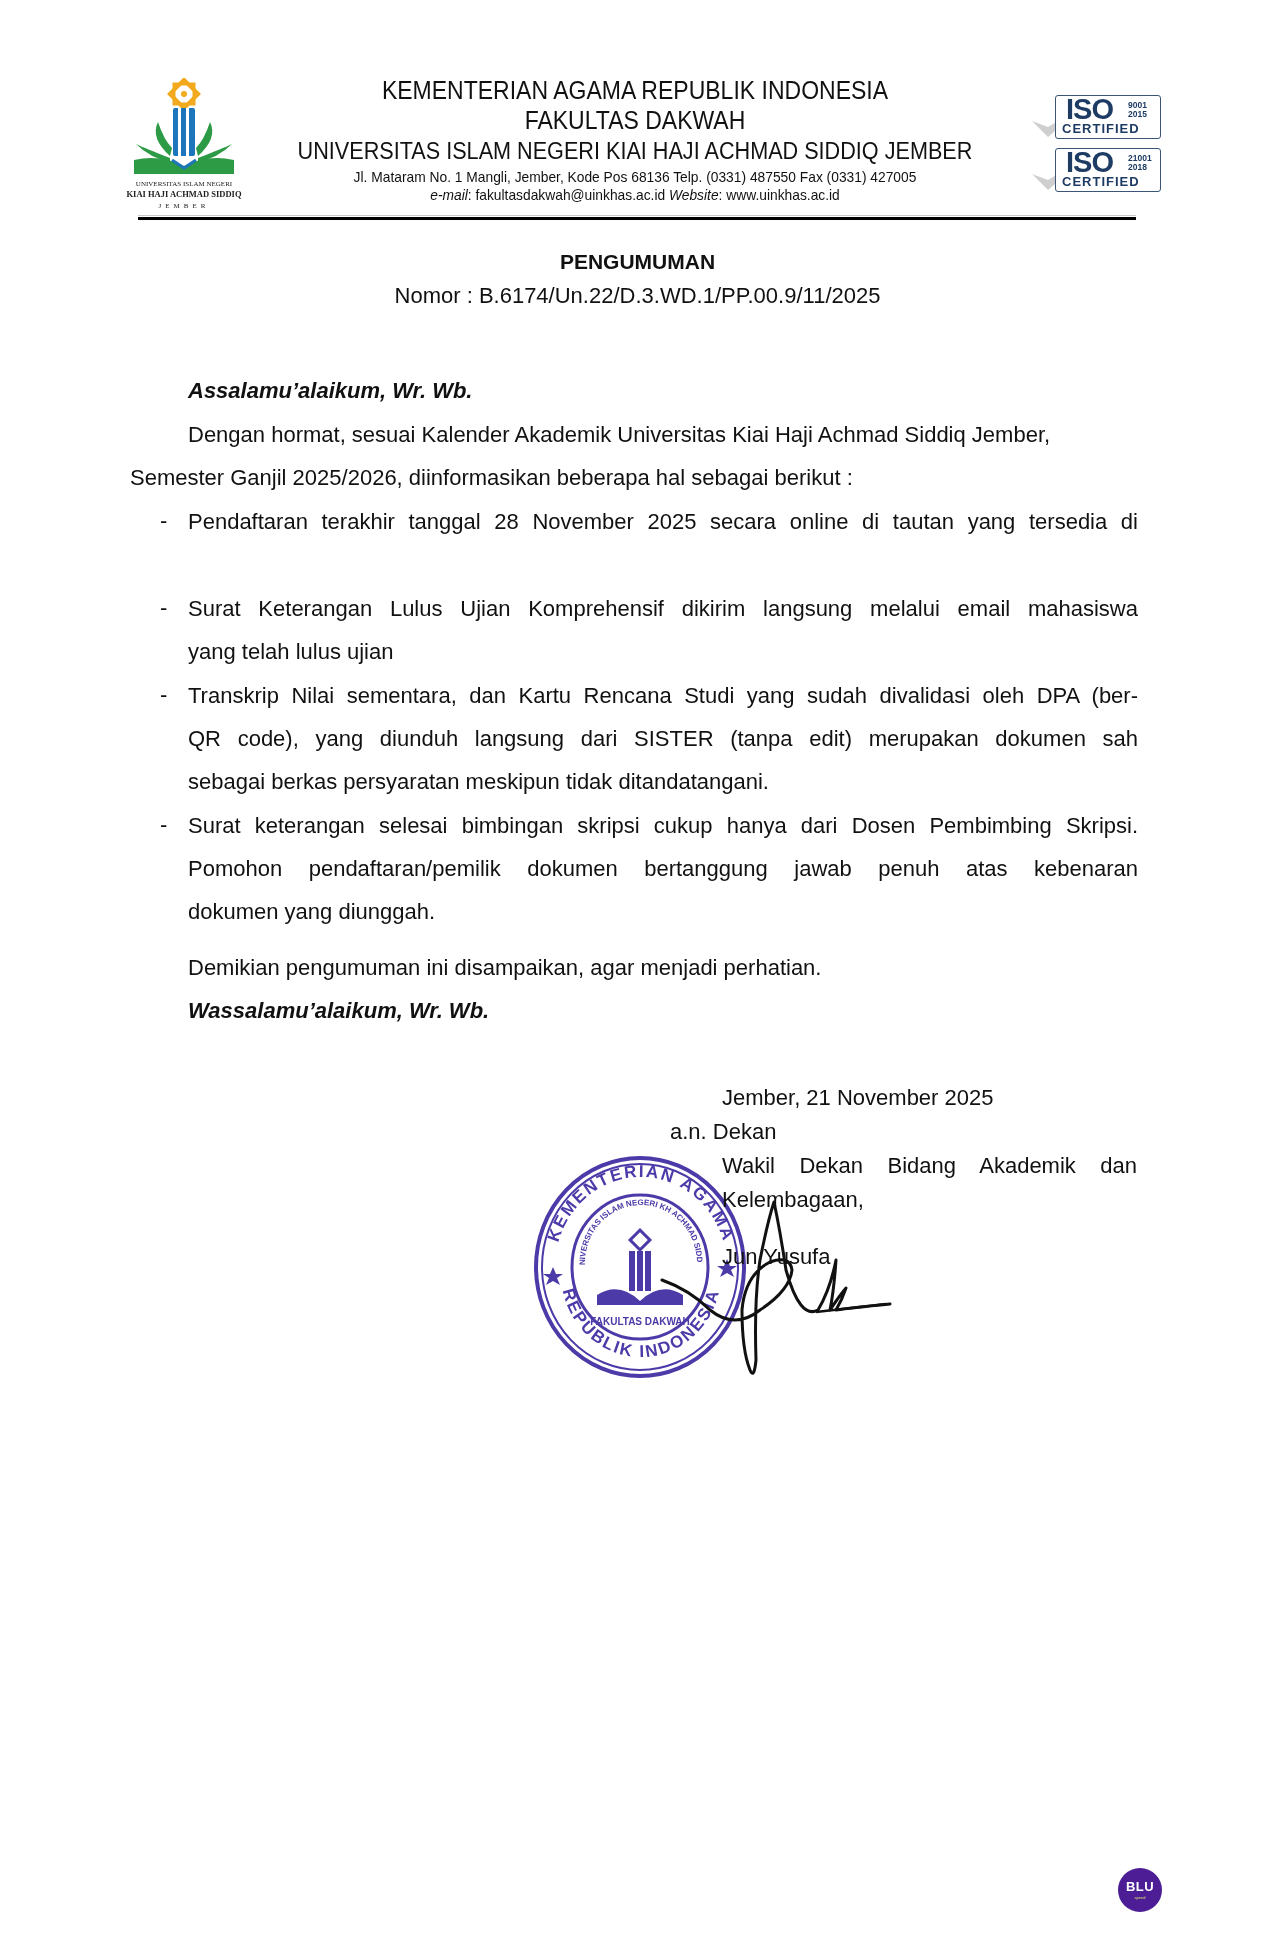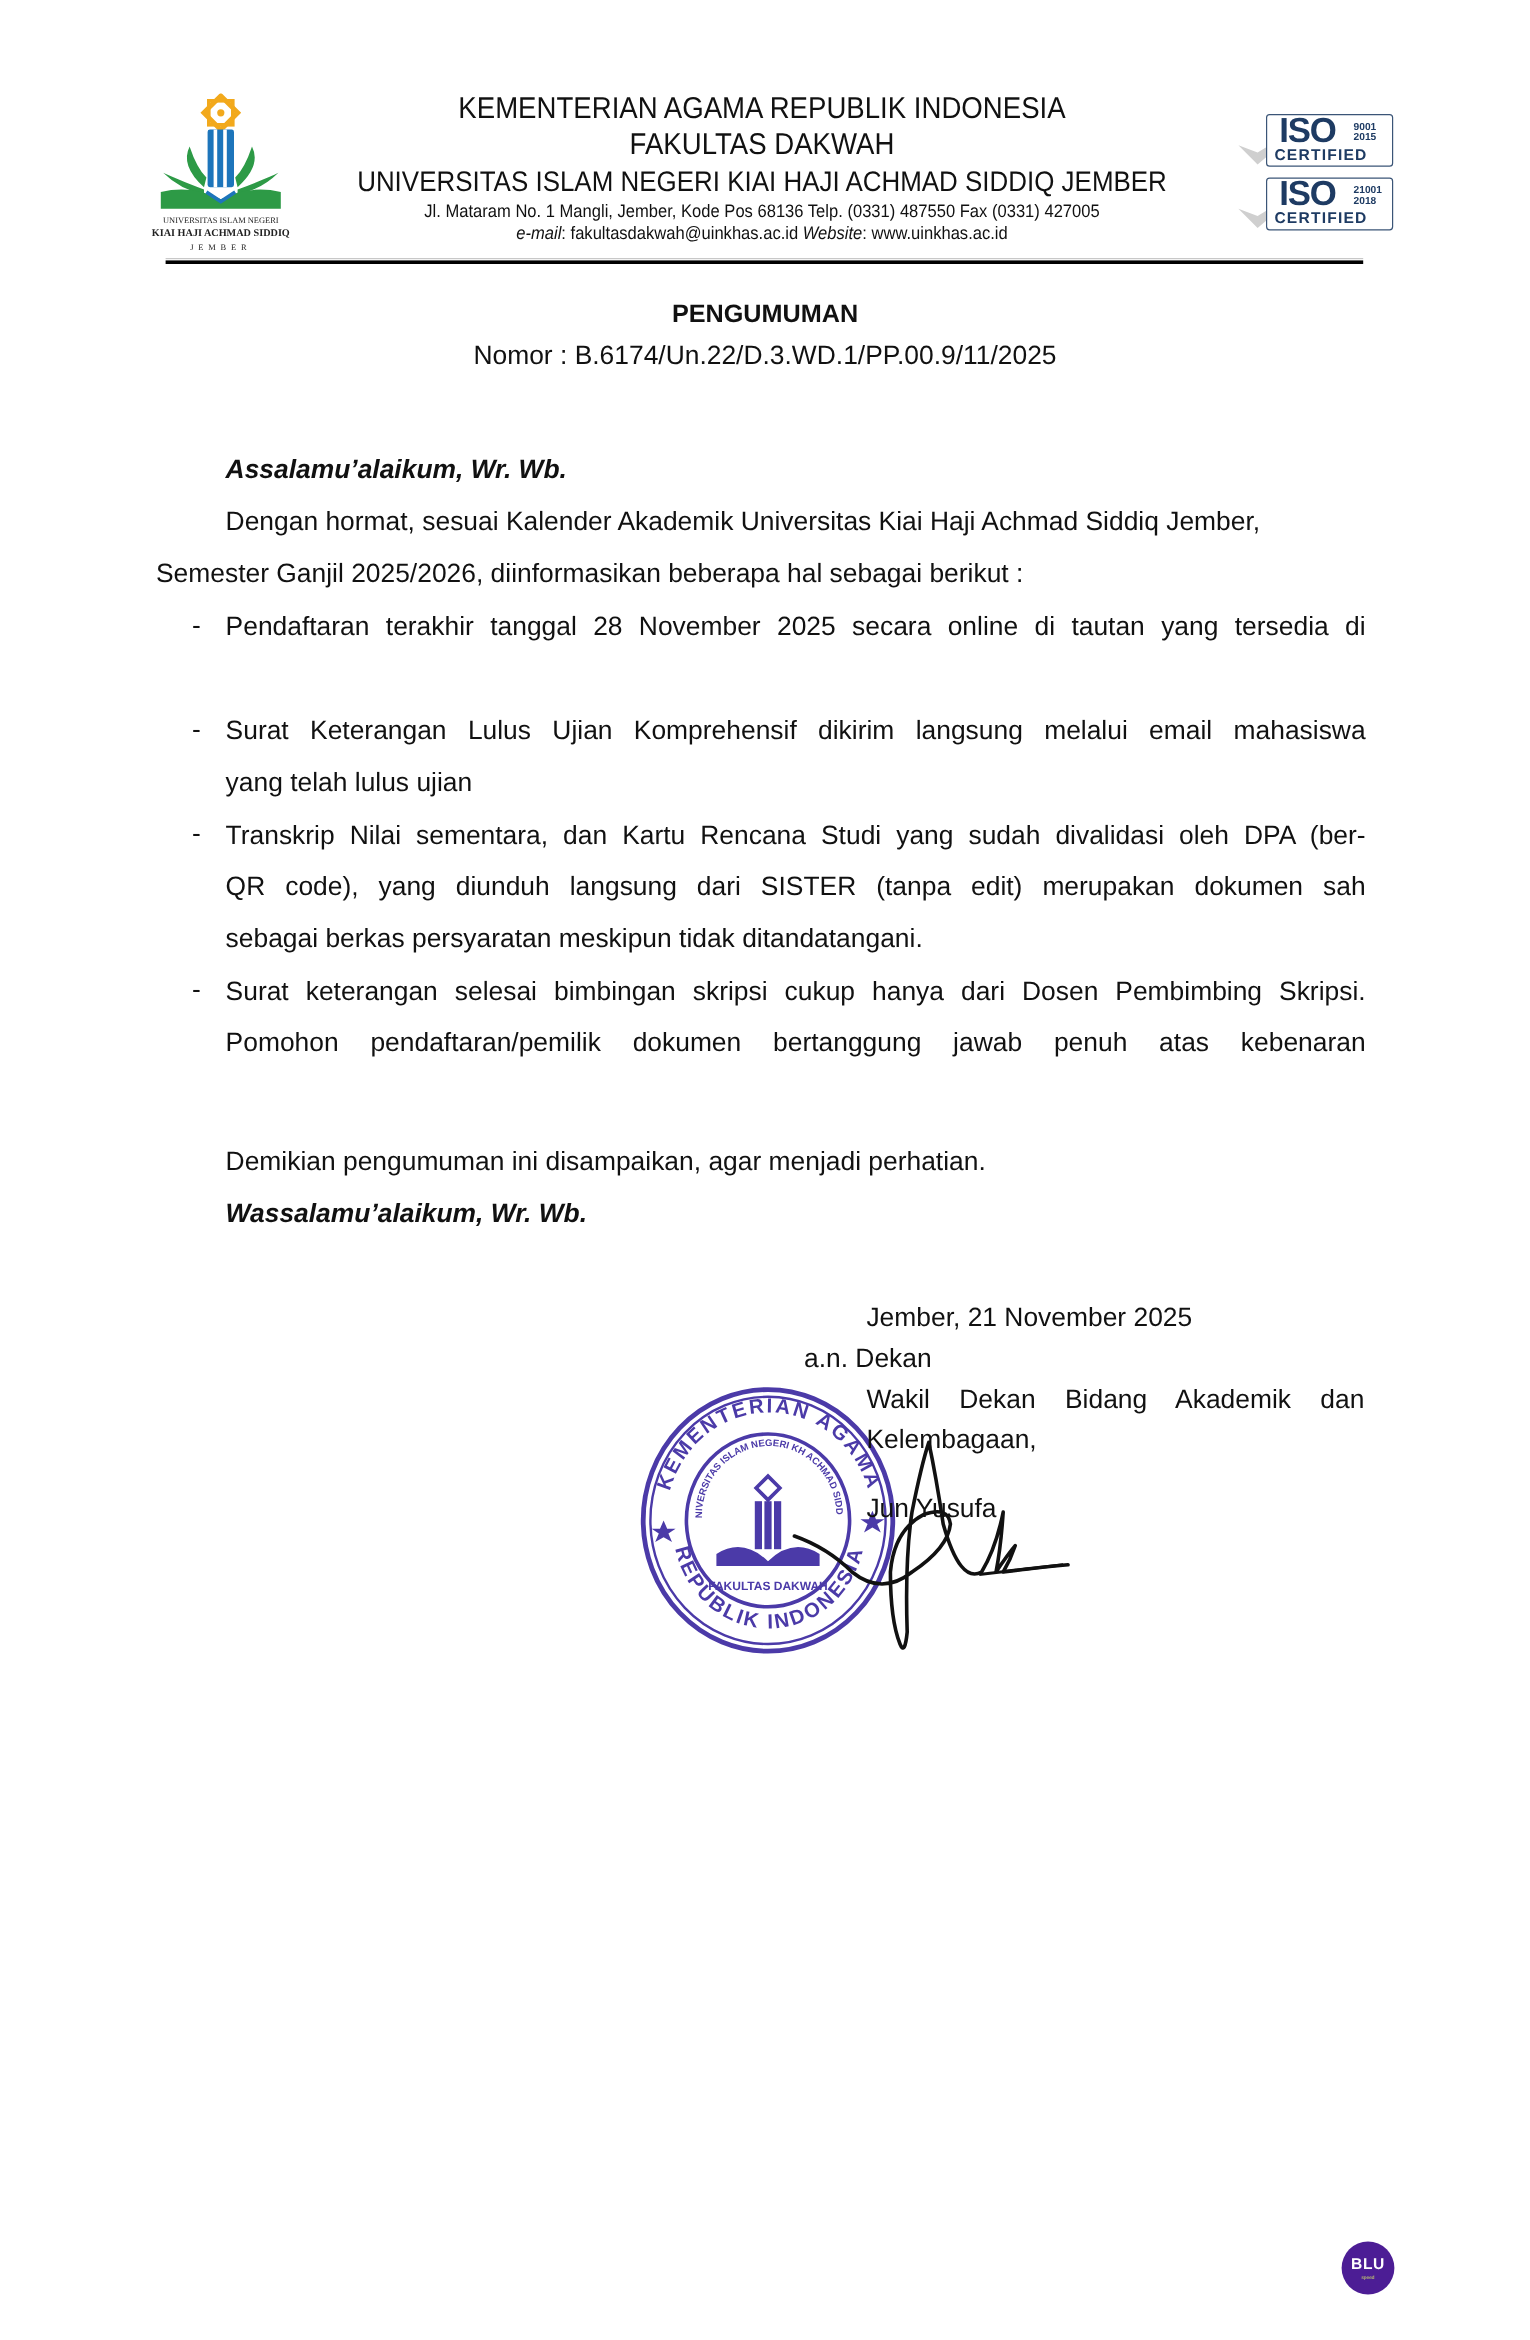--- a/index.html
+++ b/index.html
@@ -152,20 +152,21 @@
 <div class="abs bul" style="top:674px;">
   <span class="line j">Transkrip Nilai sementara, dan Kartu Rencana Studi yang sudah divalidasi oleh DPA (ber-</span>
   <span class="line j">QR code), yang diunduh langsung dari SISTER (tanpa edit) merupakan dokumen sah</span>
   <span class="line">sebagai berkas persyaratan meskipun tidak ditandatangani.</span>
 </div>
 
 <div class="abs dash" style="left:160px; top:812px;">-</div>
 <div class="abs bul" style="top:804px;">
   <span class="line j">Surat keterangan selesai bimbingan skripsi cukup hanya dari Dosen Pembimbing Skripsi.</span>
   <span class="line j">Pomohon pendaftaran/pemilik dokumen bertanggung jawab penuh atas kebenaran</span>
+  <span class="line">dokumen yang diunggah.</span>
 </div>
 
 <div class="abs txt closing1">Demikian pengumuman ini disampaikan, agar menjadi perhatian.</div>
 <div class="abs txt closing2">Wassalamu’alaikum, Wr. Wb.</div>
 
 <div class="abs stamp">
   <svg width="215" height="225" viewBox="0 0 215 225">
     <defs>
       <path id="arcTop" d="M22 112 A86 90 0 0 1 194 112"></path>
       <path id="arcBot" d="M28 118 A80 84 0 0 0 188 118"></path>

